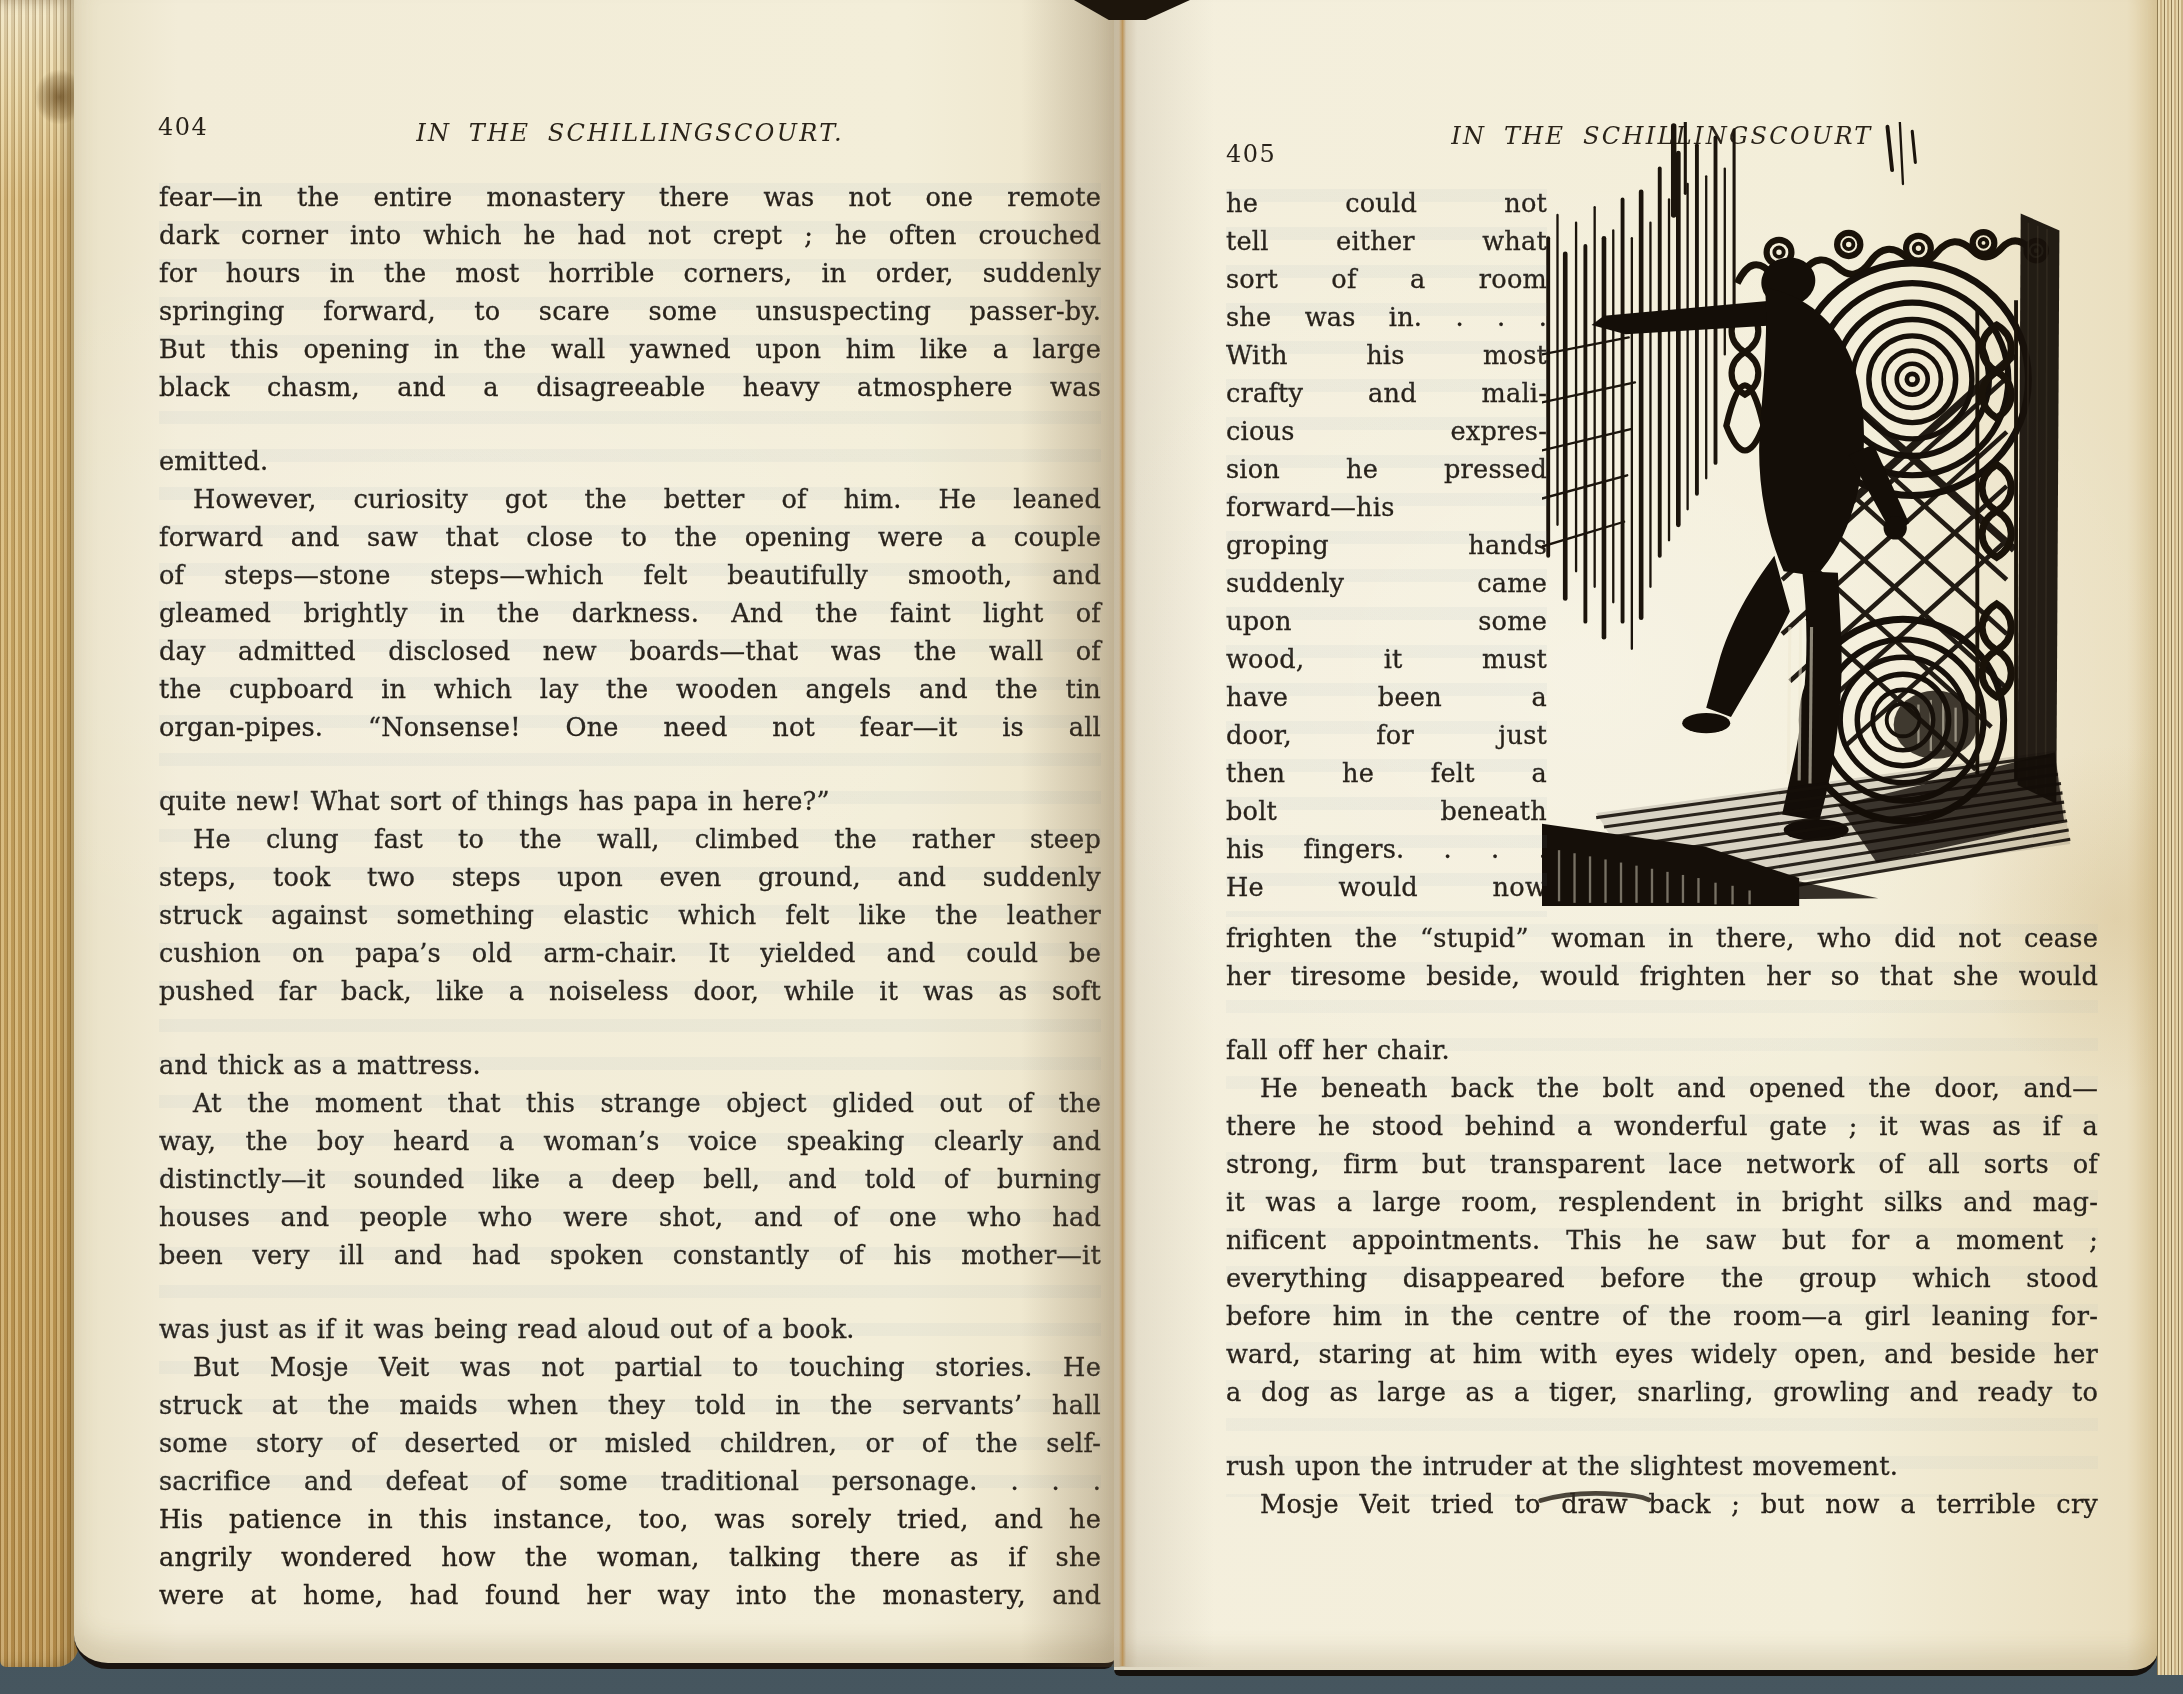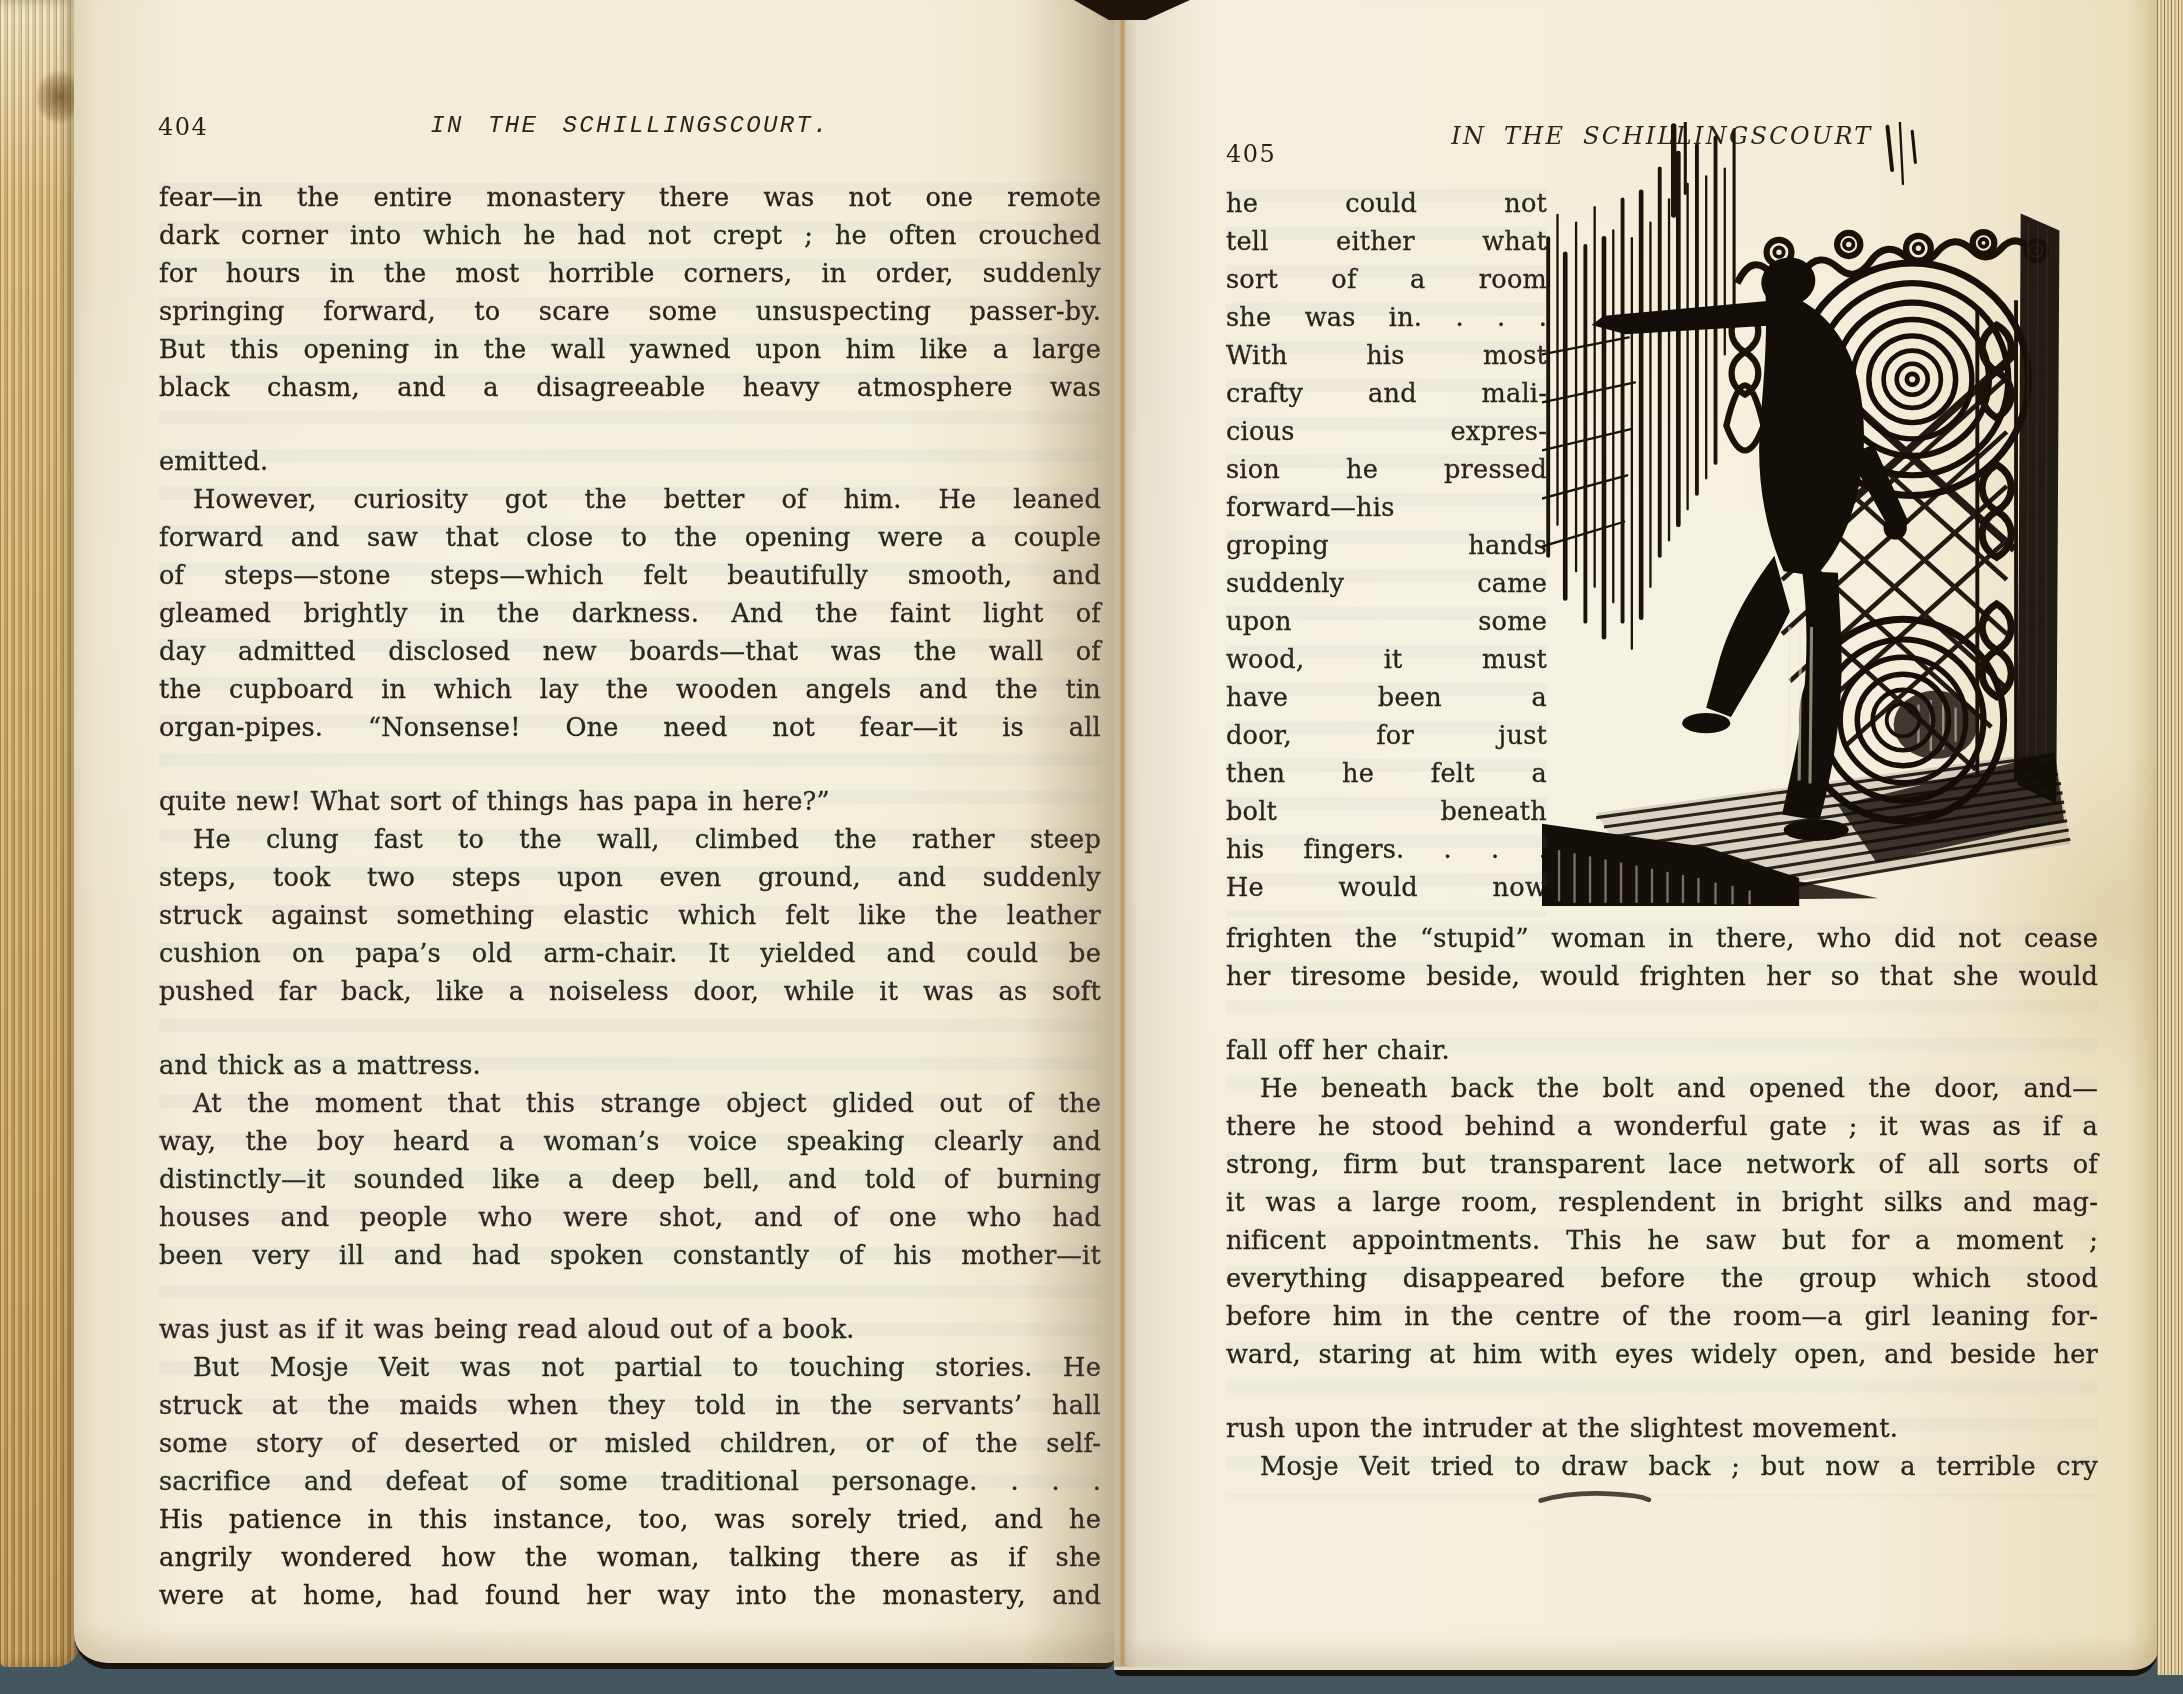--- a/index.html
+++ b/index.html
@@ -84,21 +84,21 @@
 <body>
 
 <div class="stage">
 
   <div class="edge-left">
     <div class="stain"></div>
   </div>
 
   <div class="page page-left">
     <div class="pagenum" style="left:84px; top:113px;">404</div>
-    <div class="running-head" style="left:85px; top:112px; width:942px; text-align:center;font-family:Liberation Mono, monospace;">IN THE SCHILLINGSCOURT.</div>
+    <div class="running-head" style="left:85px; top:119px; width:942px; text-align:center;">IN THE SCHILLINGSCOURT.</div>
 
     <div class="body-block" style="left:85px; top:178px; width:942px;">
       <div class="para">
           <div class="tline">fear—in the entire monastery there was not one remote</div>
           <div class="tline">dark corner into which he had not crept ; he often crouched</div>
           <div class="tline">for hours in the most horrible corners, in order, suddenly</div>
           <div class="tline">springing forward, to scare some unsuspecting passer-by.</div>
           <div class="tline">But this opening in the wall yawned upon him like a large</div>
           <div class="tline">black chasm, and a disagreeable heavy atmosphere was</div>
           <div class="tline endline">emitted.</div>
@@ -340,20 +340,21 @@
         </div>
       <div class="para">
           <div class="tline indent">He beneath back the bolt and opened the door, and—</div>
           <div class="tline">there he stood behind a wonderful gate ; it was as if a</div>
           <div class="tline">strong, firm but transparent lace network of all sorts of</div>
           <div class="tline">it was a large room, resplendent in bright silks and mag-</div>
           <div class="tline">nificent appointments.  This he saw but for a moment ;</div>
           <div class="tline">everything disappeared before the group which stood</div>
           <div class="tline">before him in the centre of the room—a girl leaning for-</div>
           <div class="tline">ward, staring at him with eyes widely open, and beside her</div>
+          <div class="tline">a dog as large as a tiger, snarling, growling and ready to</div>
           <div class="tline endline">rush upon the intruder at the slightest movement.</div>
         </div>
       <div class="para">
           <div class="tline indent">Mosje Veit tried to draw back ; but now a terrible cry</div>
         </div>
     </div>
 
     <svg class="pen-underline" style="left:422px; top:1489px;" width="116" height="17" viewBox="0 0 150 22" aria-hidden="true">
       <path d="M6,15 C36,6 78,3 128,9 C136,10 142,12 146,14" stroke="#2b241a" stroke-width="6" fill="none" stroke-linecap="round" opacity="0.85"></path>
     </svg>

